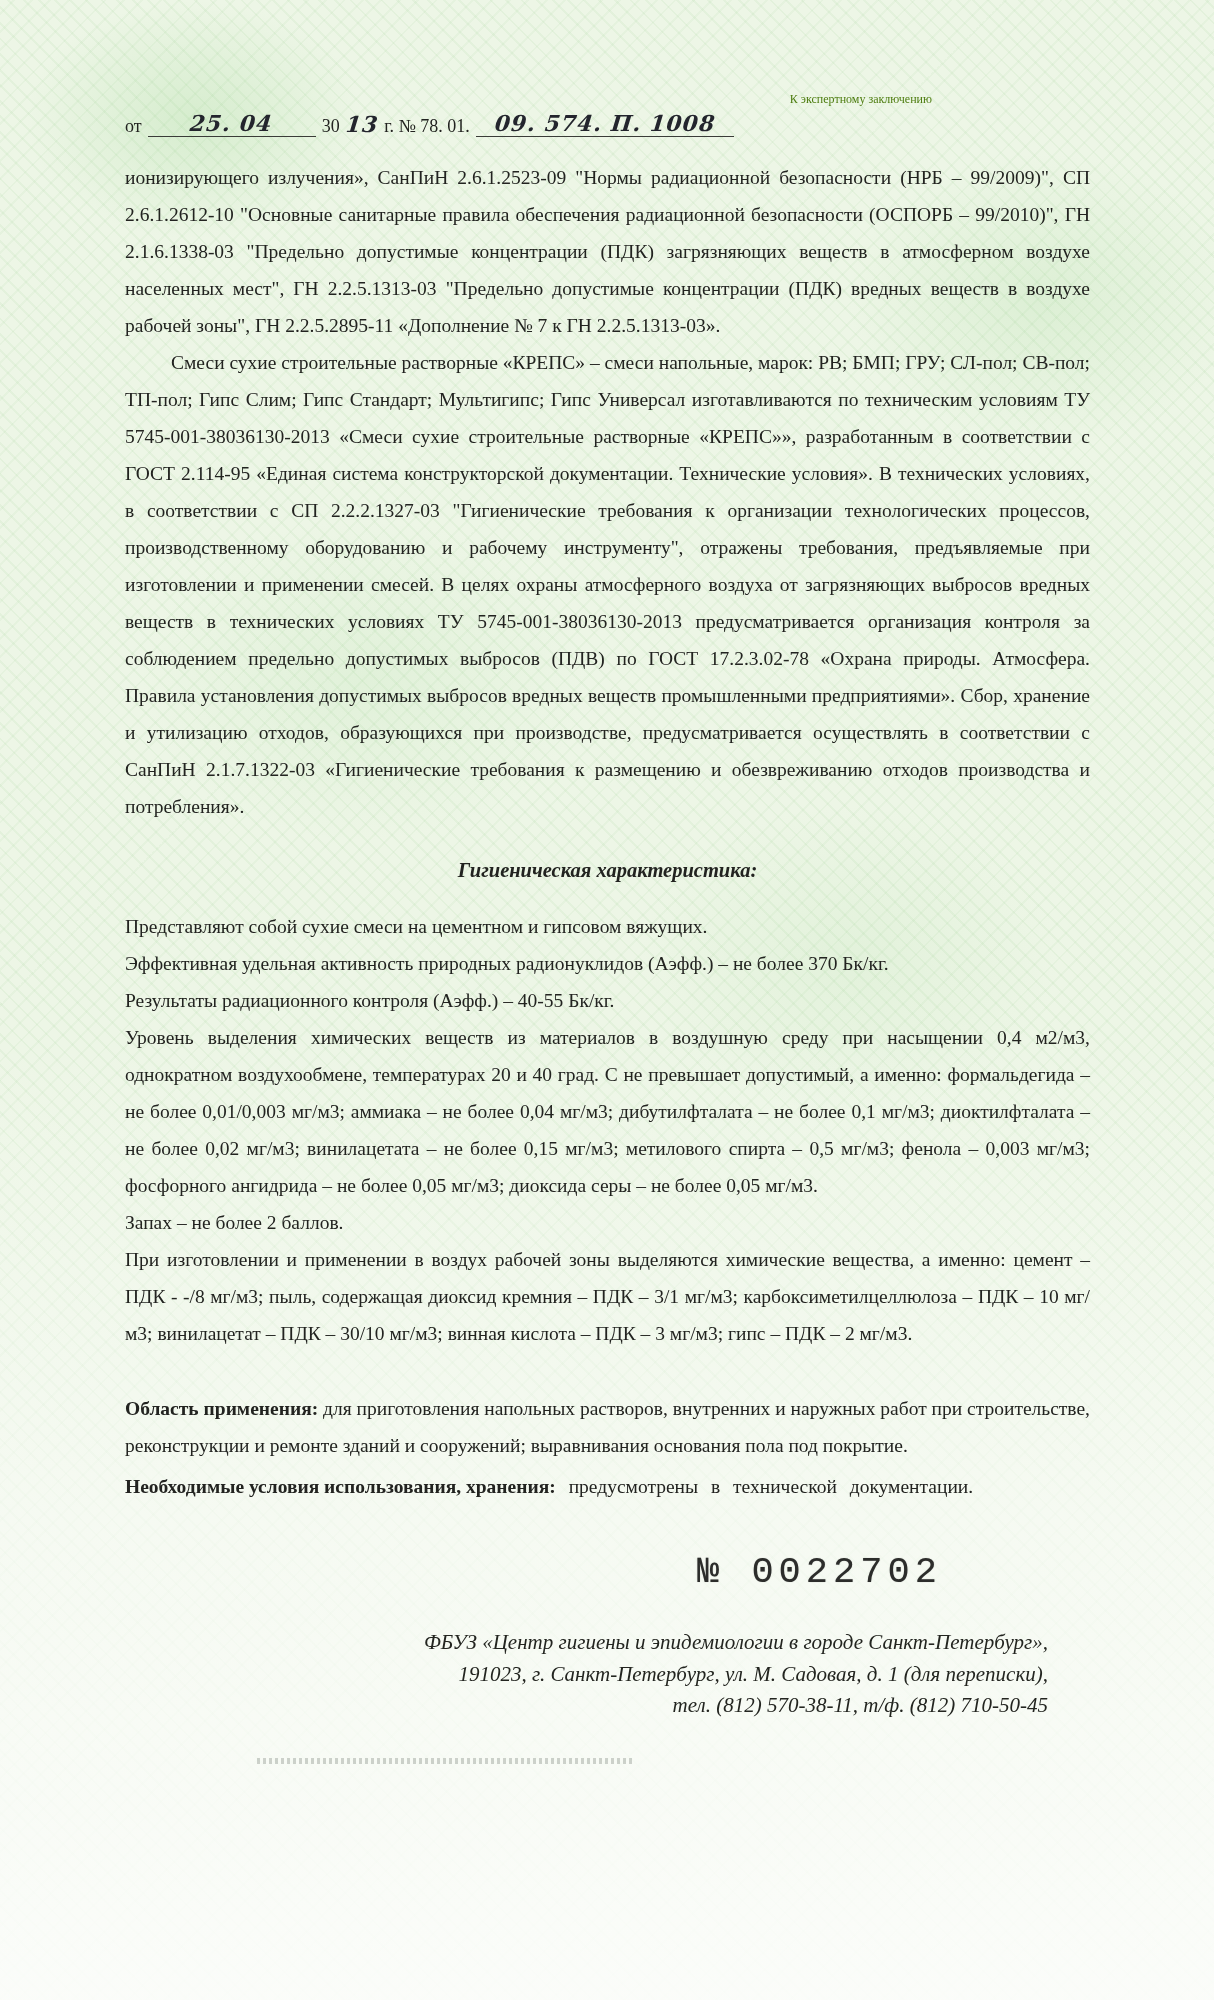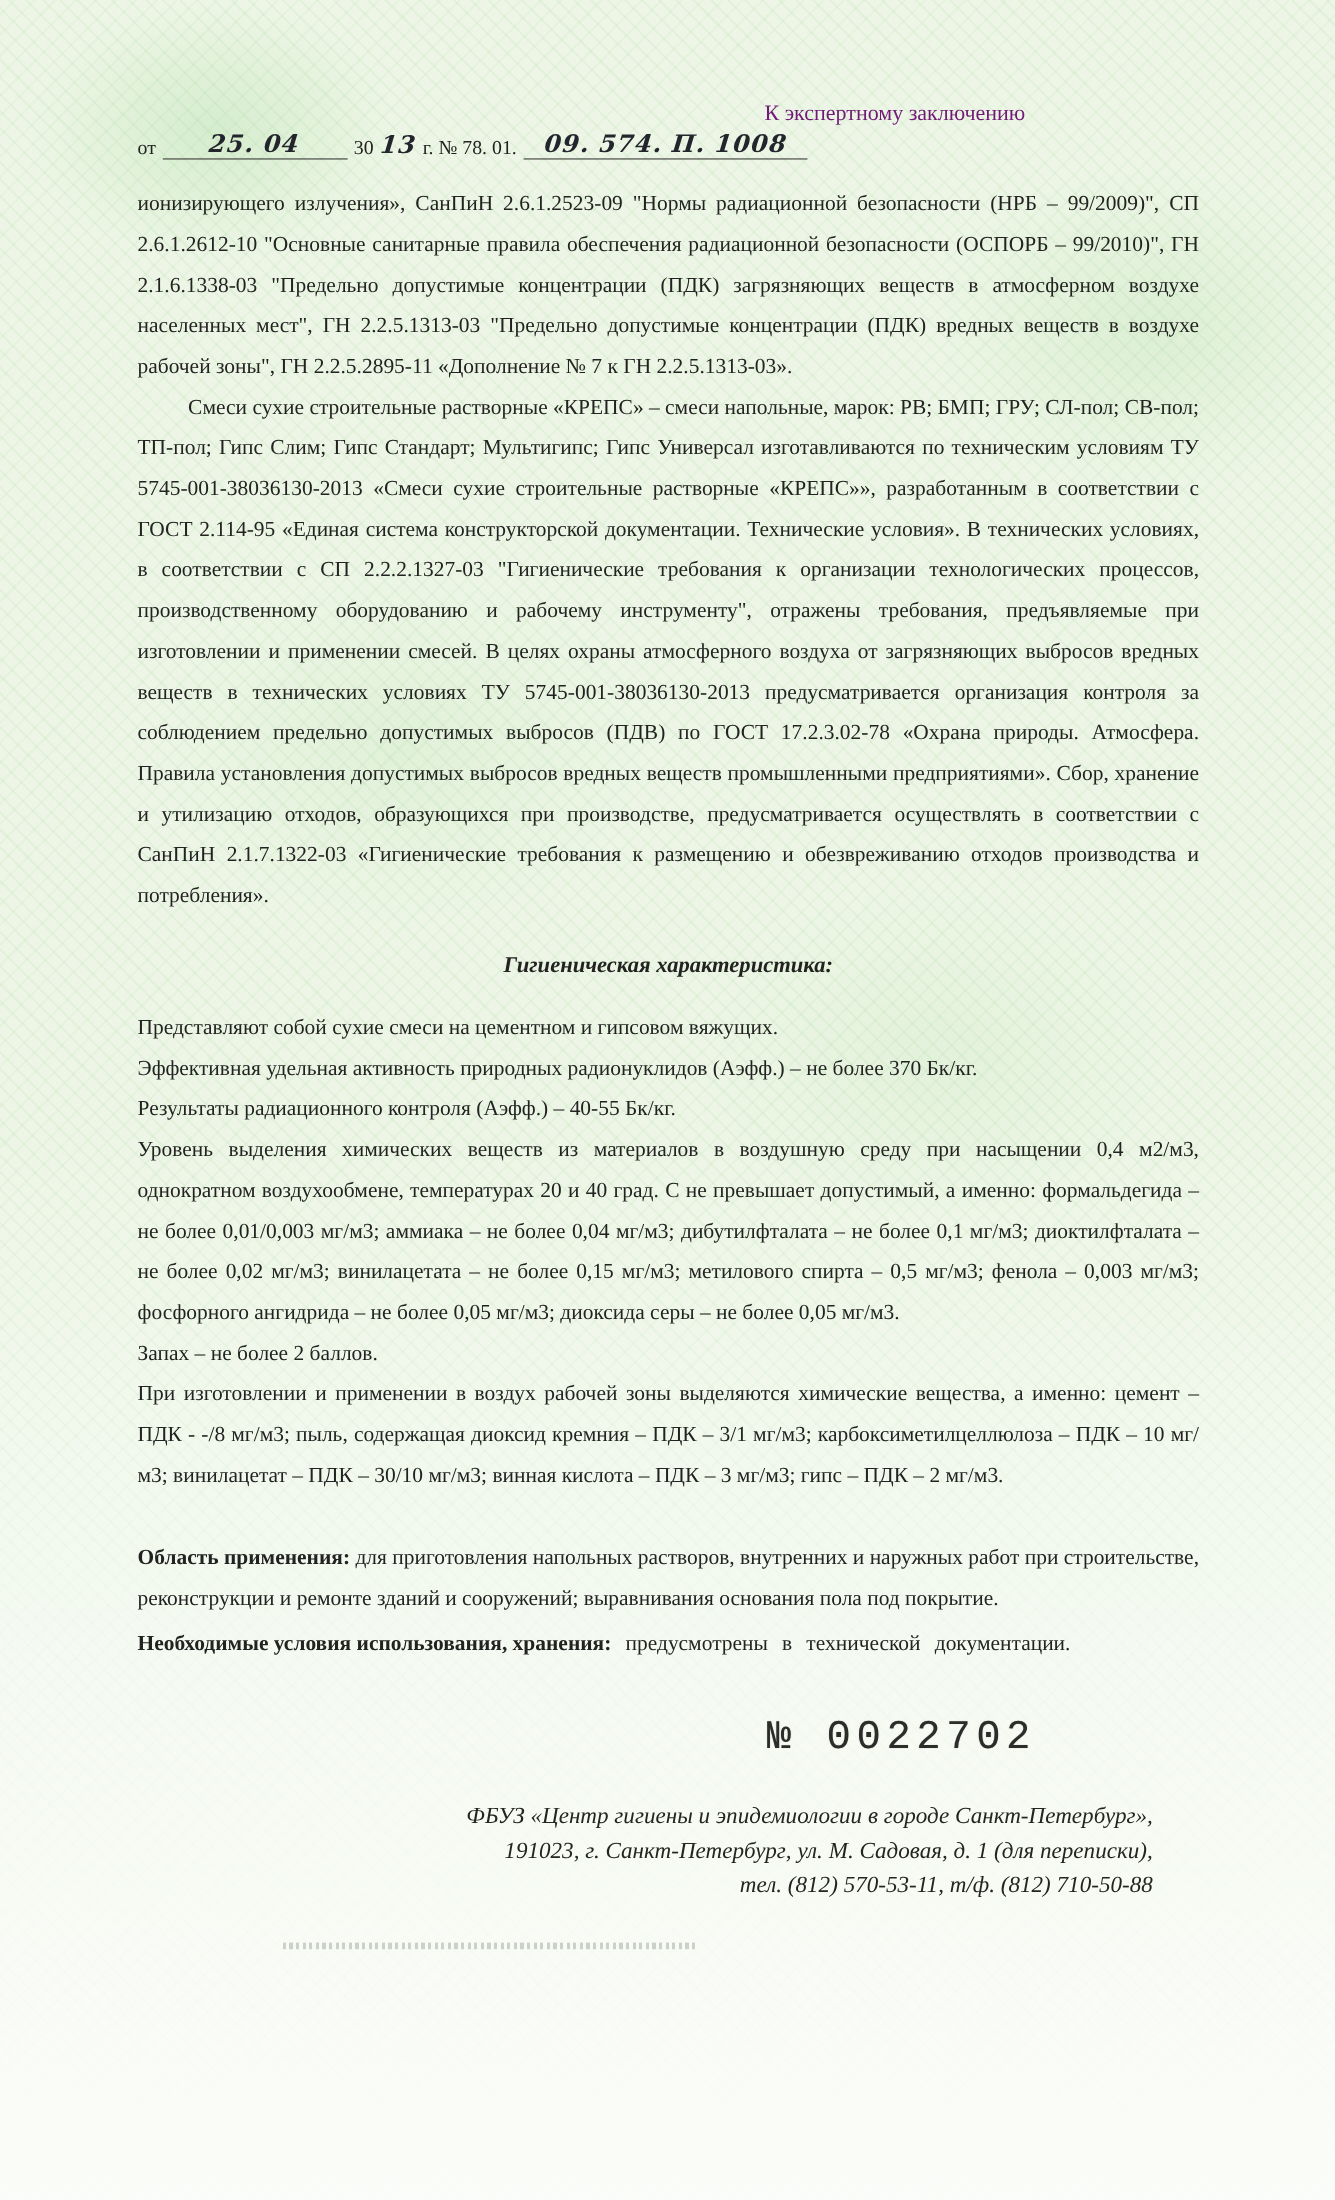--- a/index.html
+++ b/index.html
@@ -25,22 +25,22 @@
     inset: 0;
     padding: 92px 124px 0 125px;
     box-sizing: border-box;
   }
   .content { width: 965px; }
 
   
   .hdr-ref {
     text-align: right;
     padding-right: 158px;
-    font-size: 20px;
-    color: #701a75;
+    font-size: 12px;
+    color: #4d7c0f;
   }
   .hdr-date {
     margin-top: 4px;
     display: flex;
     justify-content: flex-start;
     align-items: flex-end;
     gap: 6px;
     font-size: 18px;
     padding-right: 0;
   }
@@ -157,19 +157,19 @@
     <div class="bodytext app-block">
       <p><span class="lbl">Область применения:</span><span> для приготовления напольных растворов, внутренних и наружных работ при строительстве, реконструкции и ремонте зданий и сооружений; выравнивания основания пола под покрытие.</span></p>
       <p><span class="lbl">Необходимые условия использования, хранения:</span><span class="cond-text"> предусмотрены в технической документации.</span></p>
     </div>
 
     <div class="serial">№ 0022702</div>
 
     <div class="footer">
       <p>ФБУЗ «Центр гигиены и эпидемиологии в городе Санкт-Петербург»,</p>
       <p>191023, г. Санкт-Петербург, ул. М. Садовая, д. 1 (для переписки),</p>
-      <p>тел. (812) 570-53-11, т/ф. (812) 710-50-88</p>
+      <p>тел. (812) 570-38-11, т/ф. (812) 710-50-45</p>
     </div>
 
     <div class="microprint"></div>
 
   </div>
 </div>
 
 </body></html>

